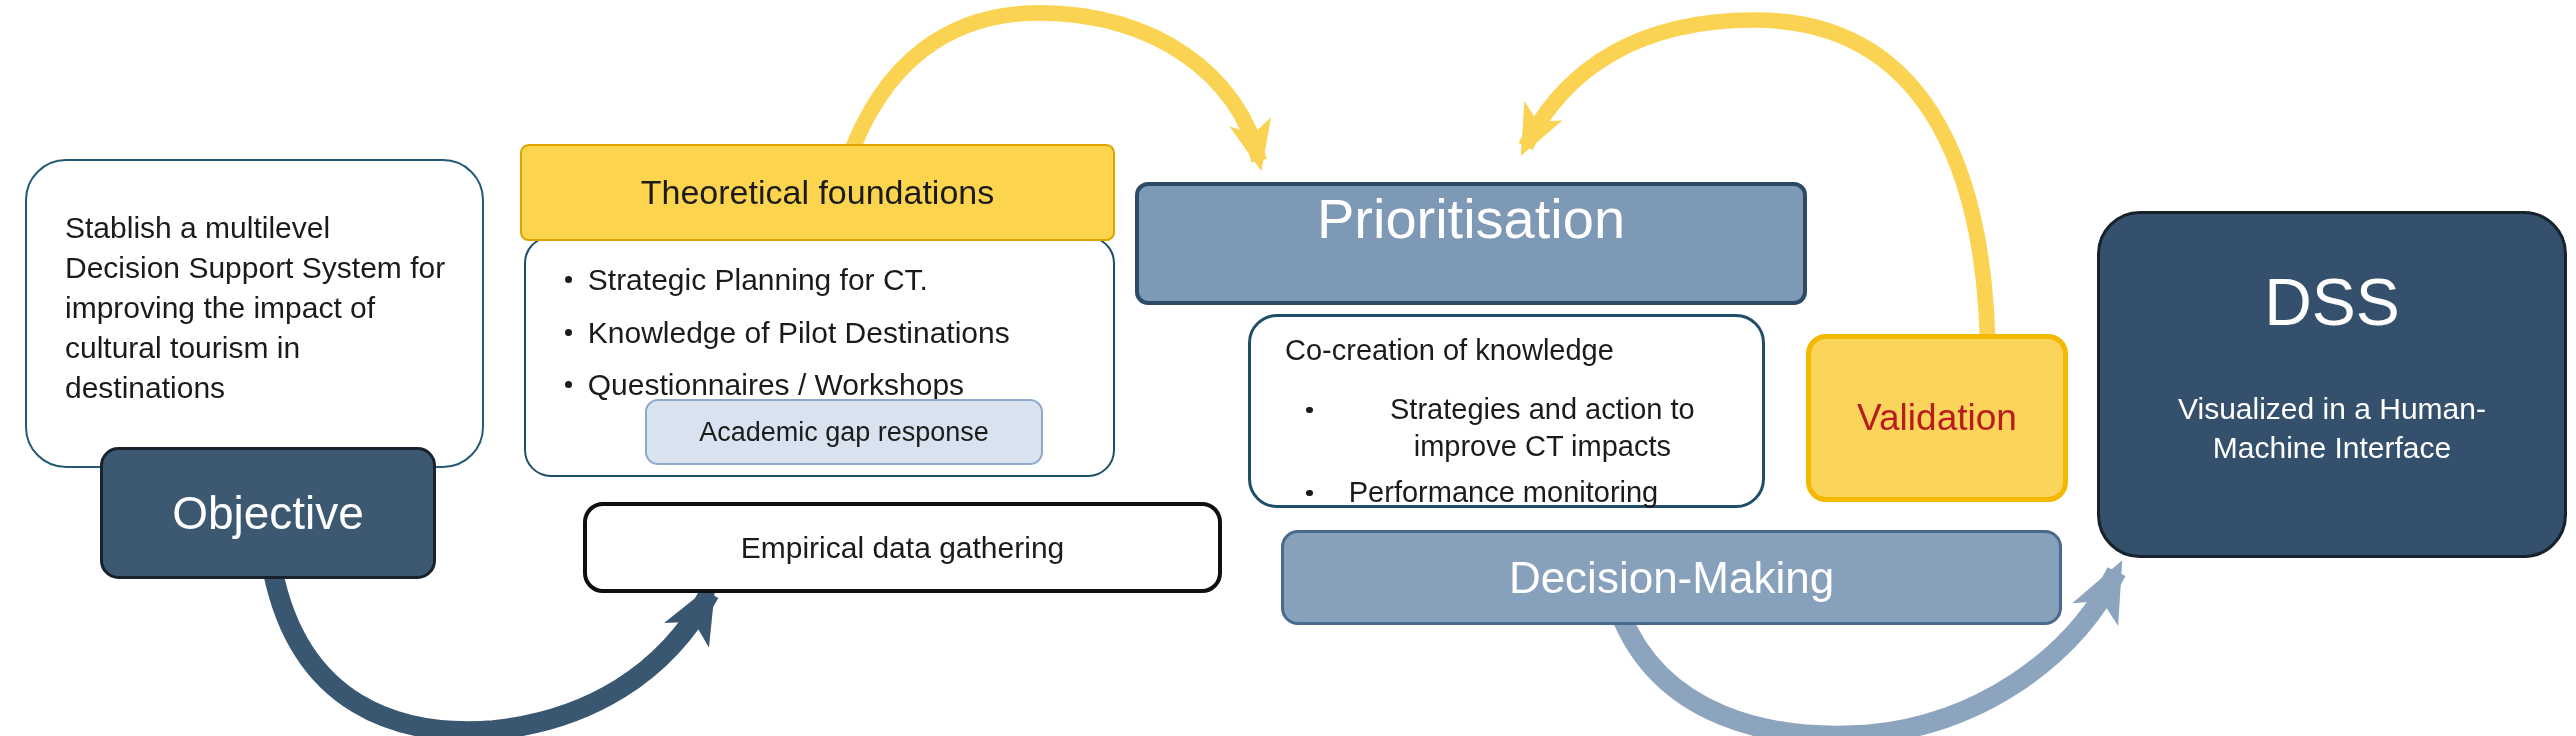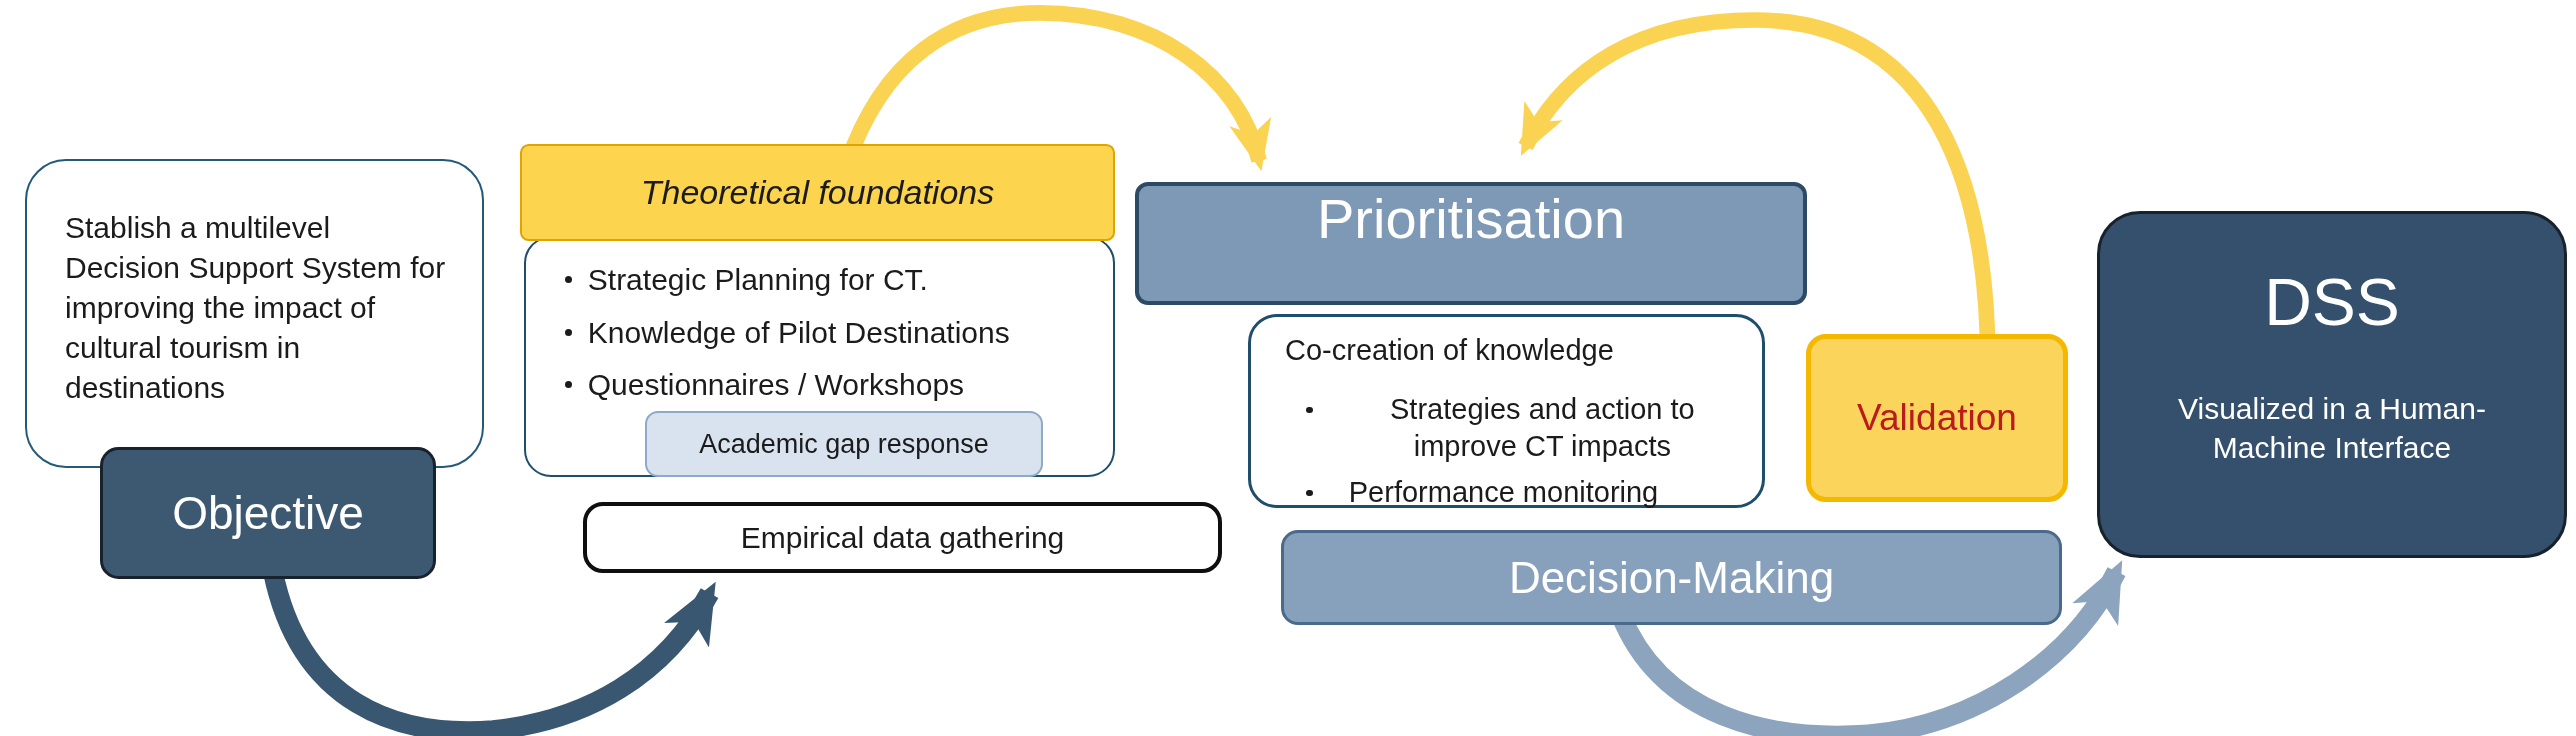--- a/index.html
+++ b/index.html
@@ -28,29 +28,29 @@
         padding:21.4px 14.3px 0 39px;}
   .b-row{display:flex;align-items:flex-start;margin-bottom:11.4px;}
   .b-row .dot{width:7.1px;height:7.1px;border-radius:50%;background:#1b1b1b;
         margin:17px 15.7px 0 0;flex:0 0 auto;}
   .theo-body .b-row span:last-child{font-size:30px;line-height:41px;}
 
   
   .theo-head{left:520px;top:144px;width:595px;height:97px;background:#FCD44E;
         border:2.1px solid #E0A400;border-radius:8.6px;z-index:3;
         display:flex;align-items:center;justify-content:center;
-        font-size:34px;color:#1b1b1b;font-style:italic;}
+        font-size:34px;color:#1b1b1b;}
 
   
   .academic{left:645px;top:399px;width:398px;height:66px;background:#D9E3F0;
         border:2.9px solid #8FA9C9;border-radius:13px;z-index:2;
-        display:flex;align-items:center;justify-content:center;font-size:27px;margin-top:12px;}
+        display:flex;align-items:center;justify-content:center;font-size:27px;}
 
   
-  .empirical{left:583px;top:502px;width:639px;height:71px;background:#ffffff;
+  .empirical{left:583px;top:502px;width:639px;height:91px;background:#ffffff;
         border:4.3px solid #0f0f0f;border-radius:20px;z-index:2;
         display:flex;align-items:center;justify-content:center;font-size:30px;}
 
   
   .priorit{left:1135px;top:182px;width:672px;height:123px;background:#7E99B5;
         border:4.3px solid #2C4A66;border-radius:13px;z-index:1;
         display:flex;align-items:flex-start;justify-content:center;
         color:#ffffff;font-size:56px;}
 
   

